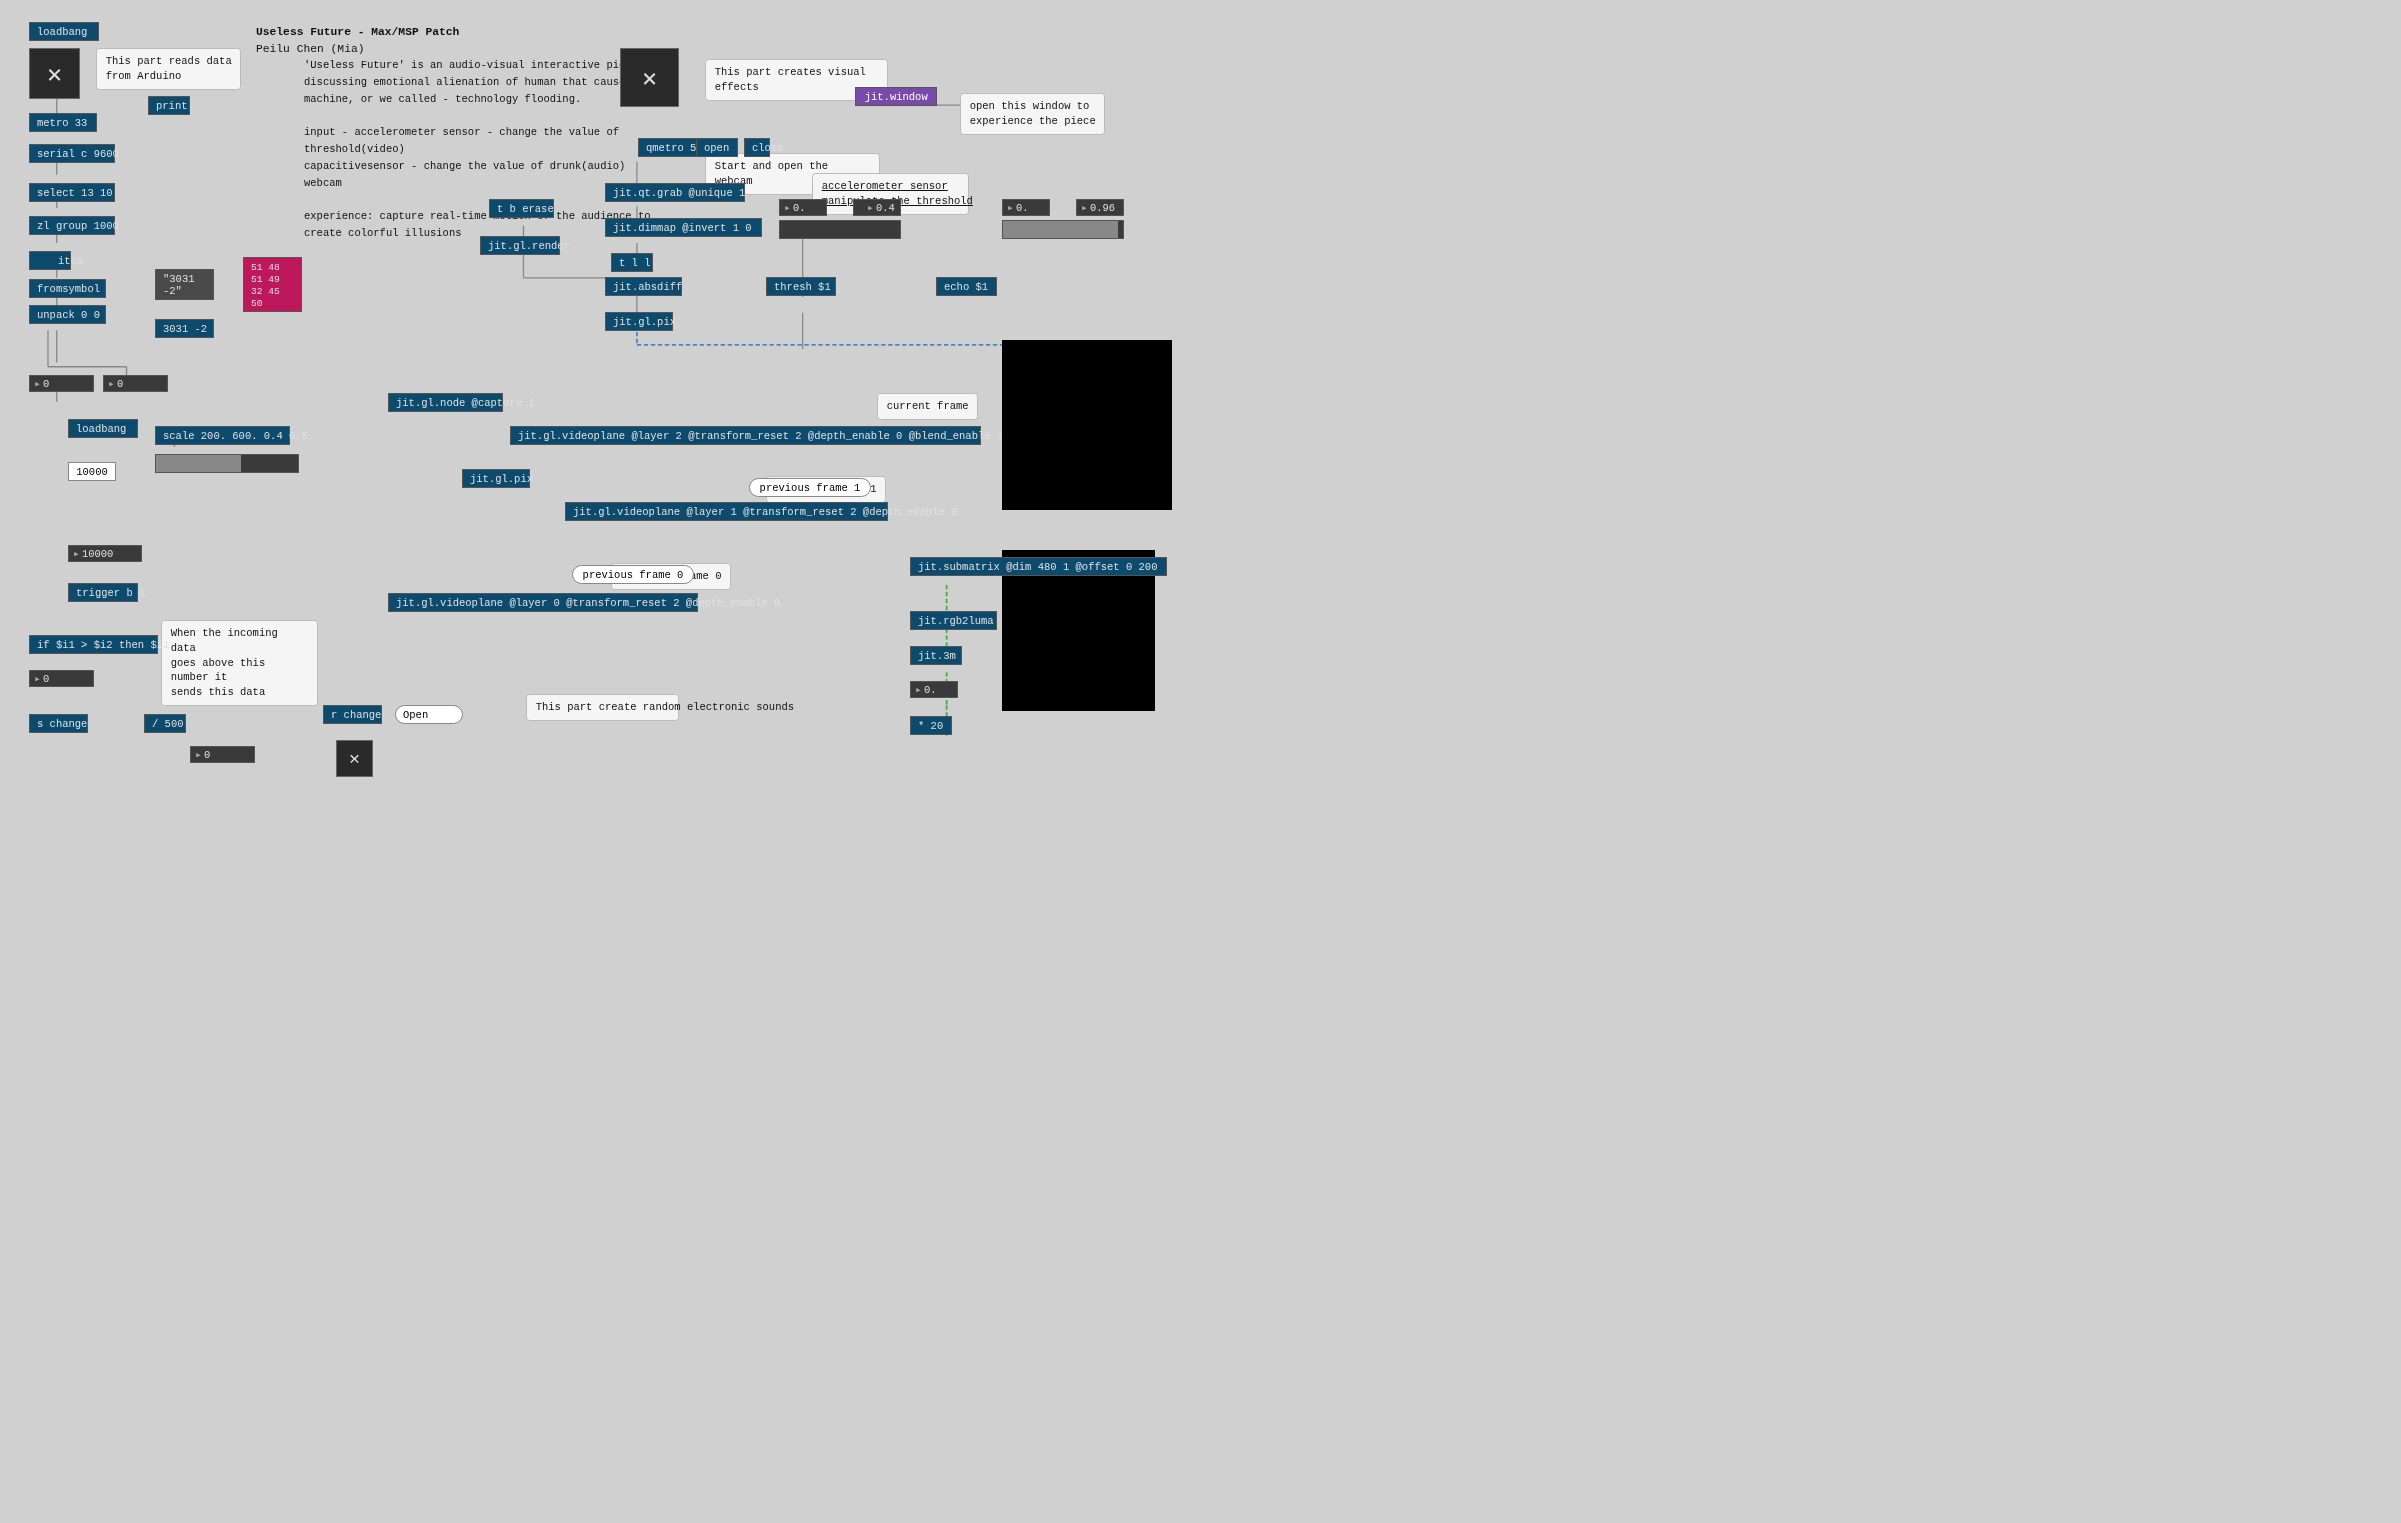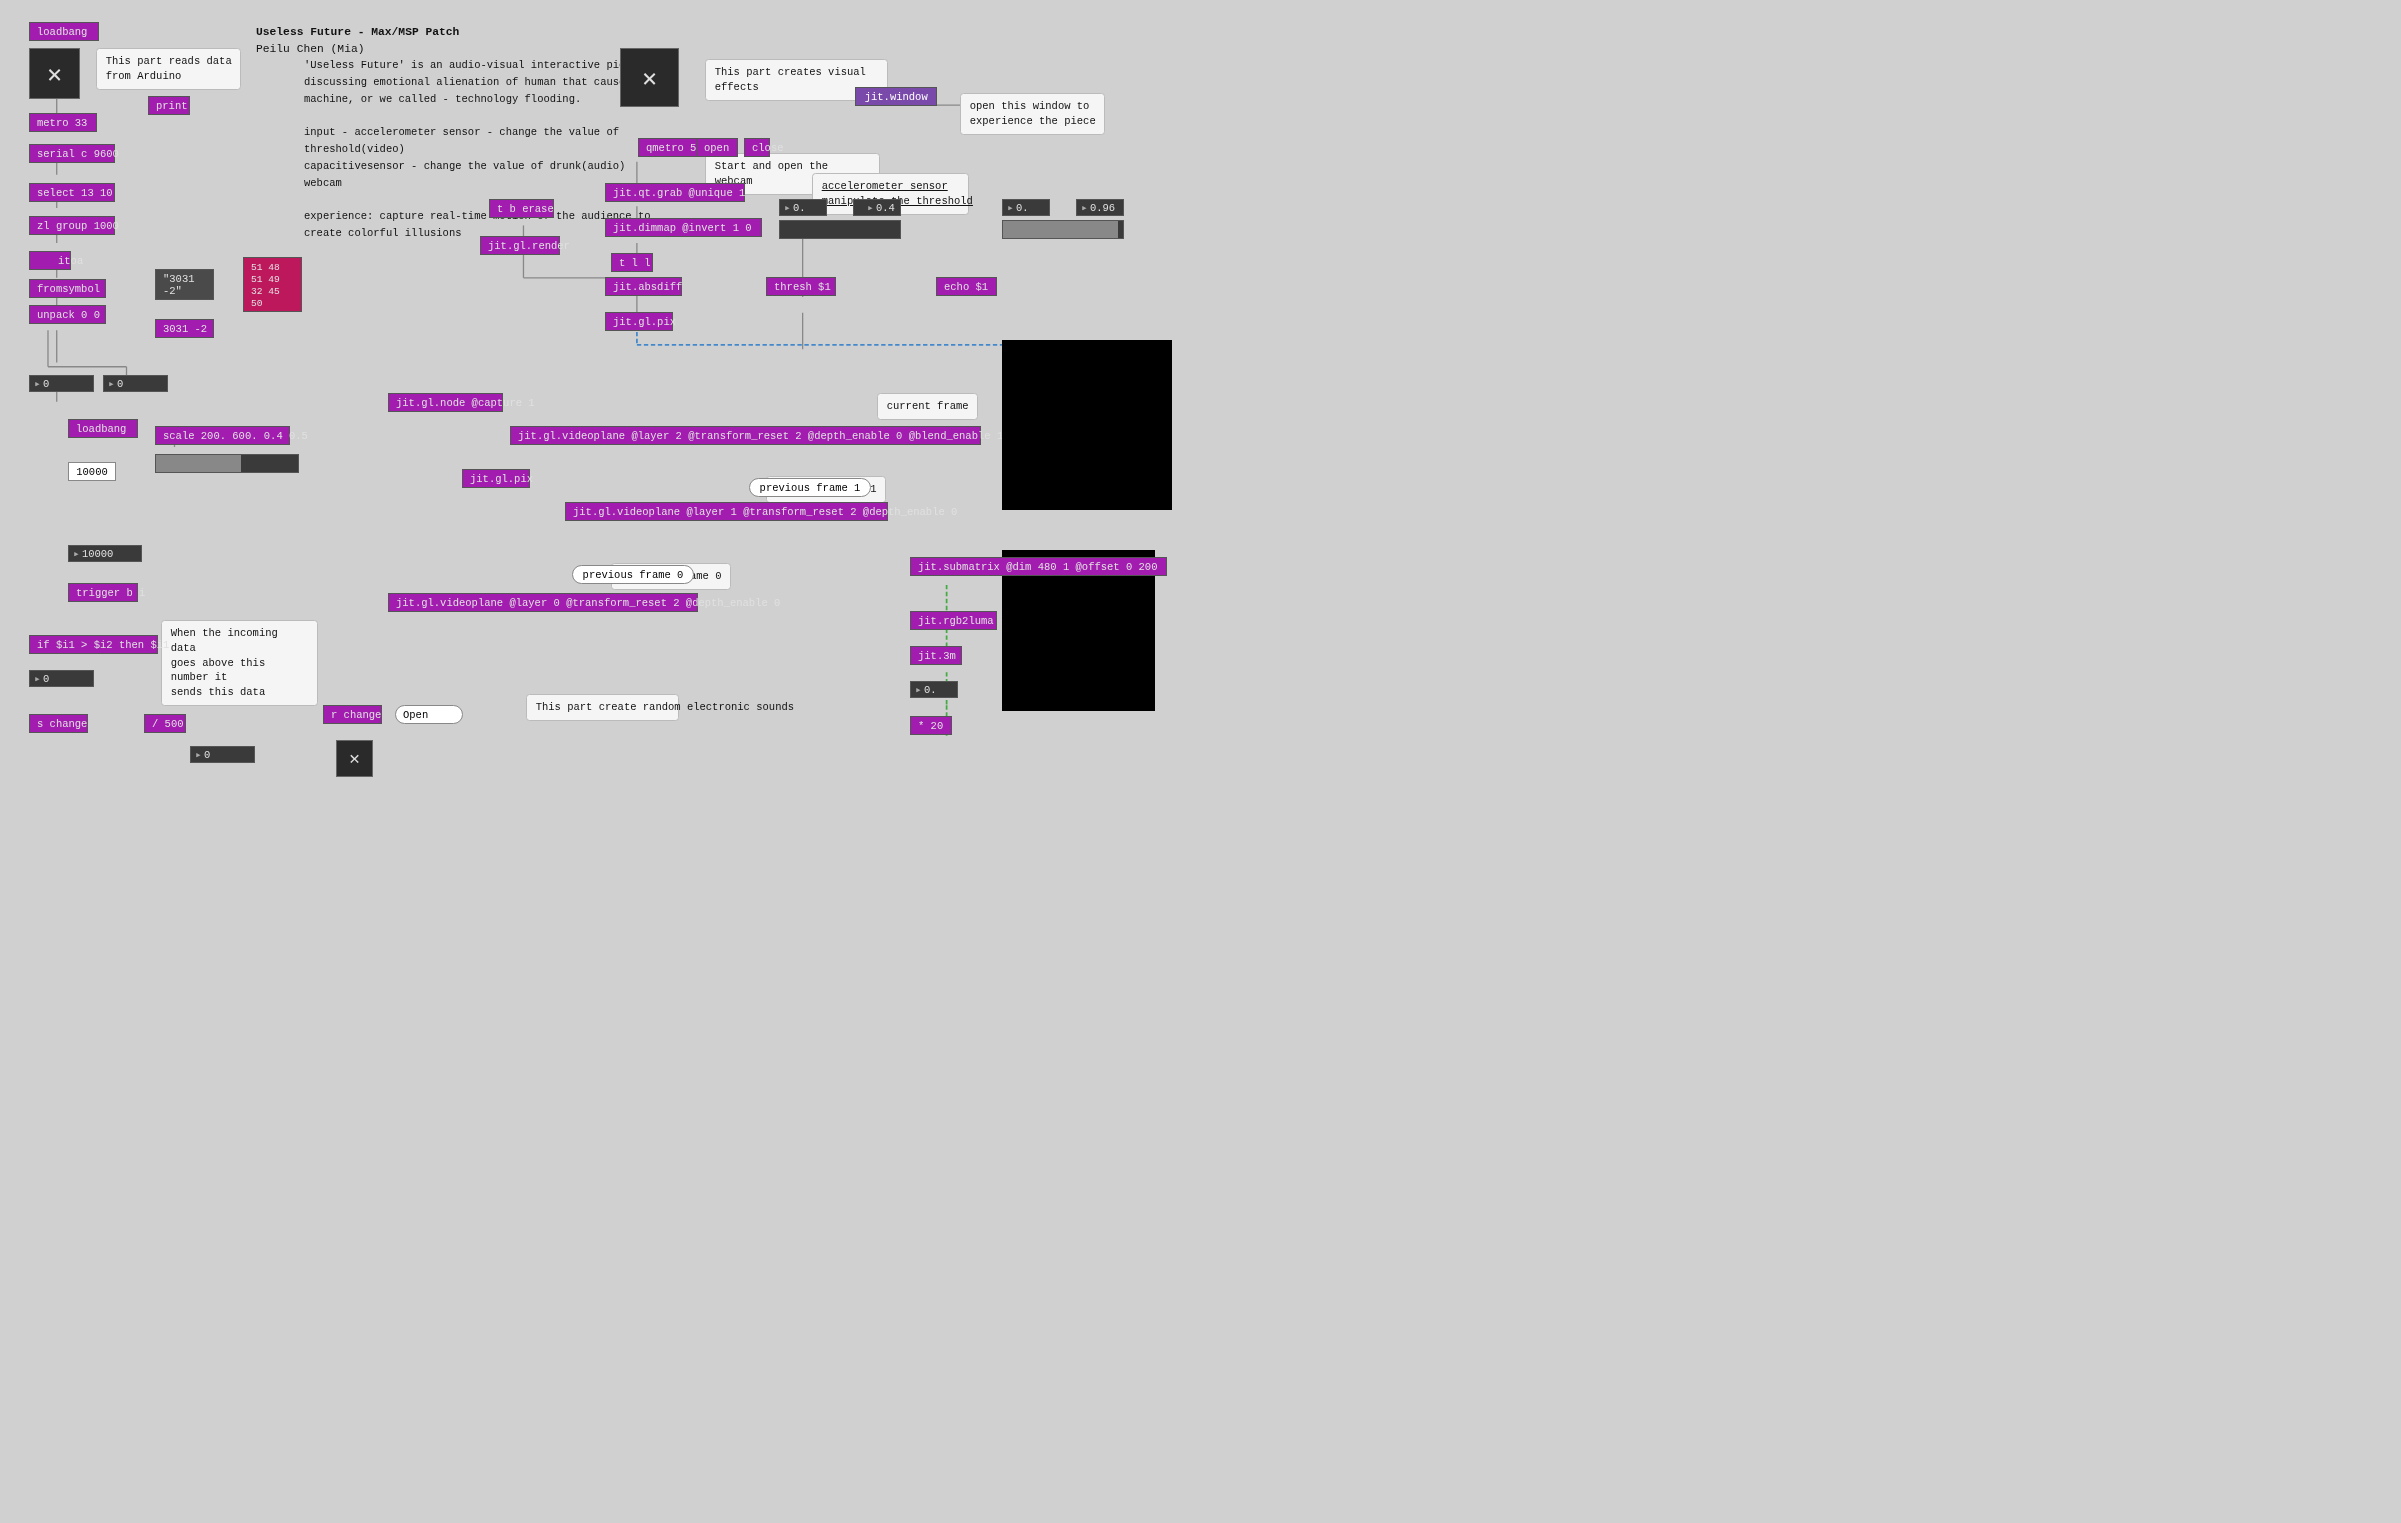--- a/index.html
+++ b/index.html
@@ -12,21 +12,21 @@
       height: 1524px;
       position: relative;
     }
     .canvas {
       position: relative;
       width: 2401px;
       height: 1524px;
     }
     .node {
       position: absolute;
-      background: #a21caf;
+      background: #0c4a6e;
       color: #e0e0e0;
       border: 0.9px solid #555;
       padding: 2.6px 7px;
       font-size: 10.5px;
       white-space: nowrap;
       cursor: default;
     }
     .node-white {
       position: absolute;
       background: #ffffff;

